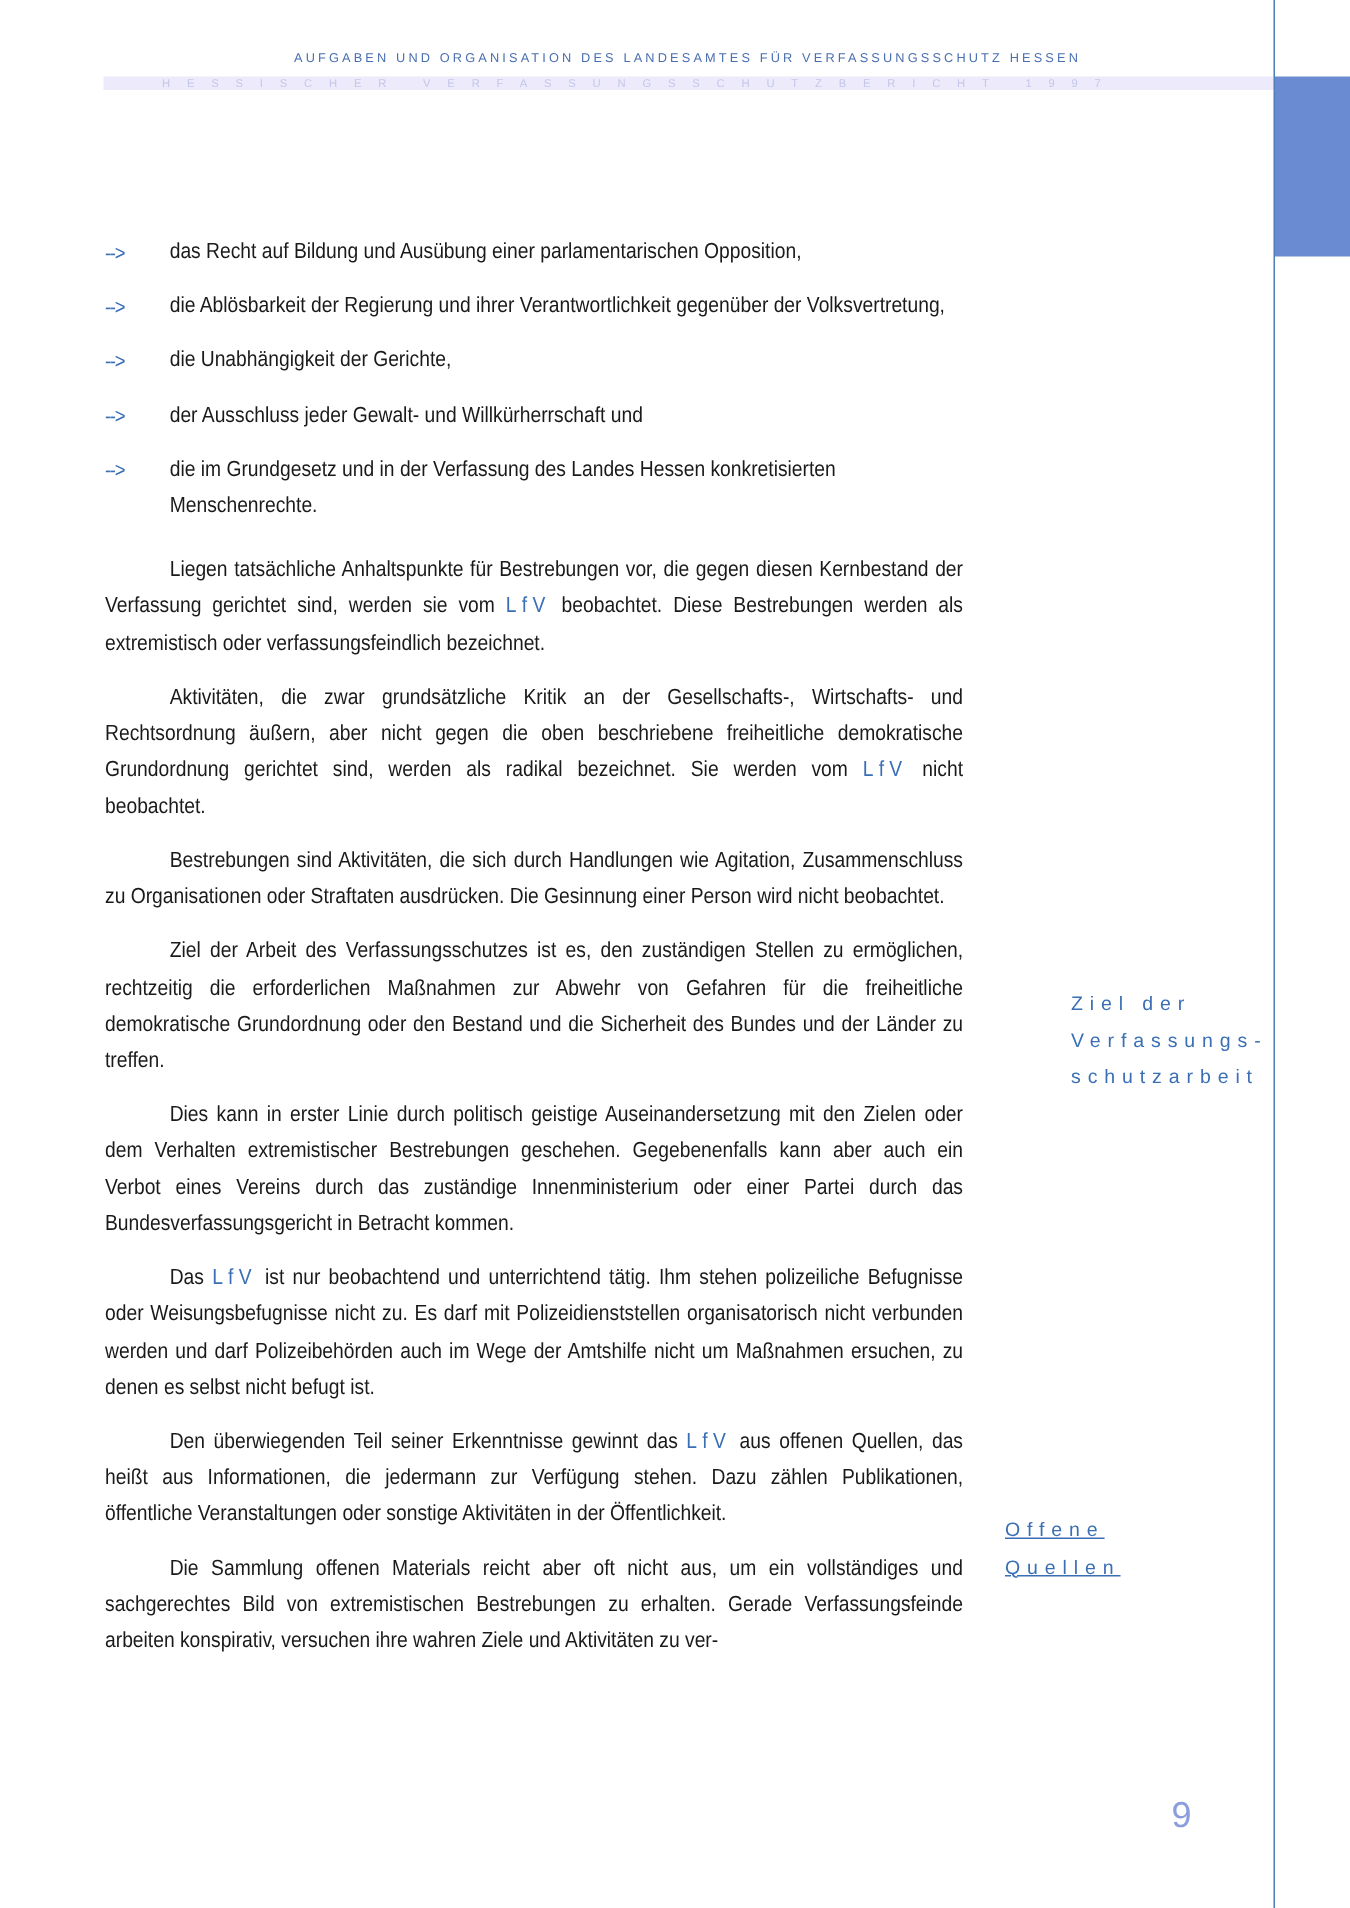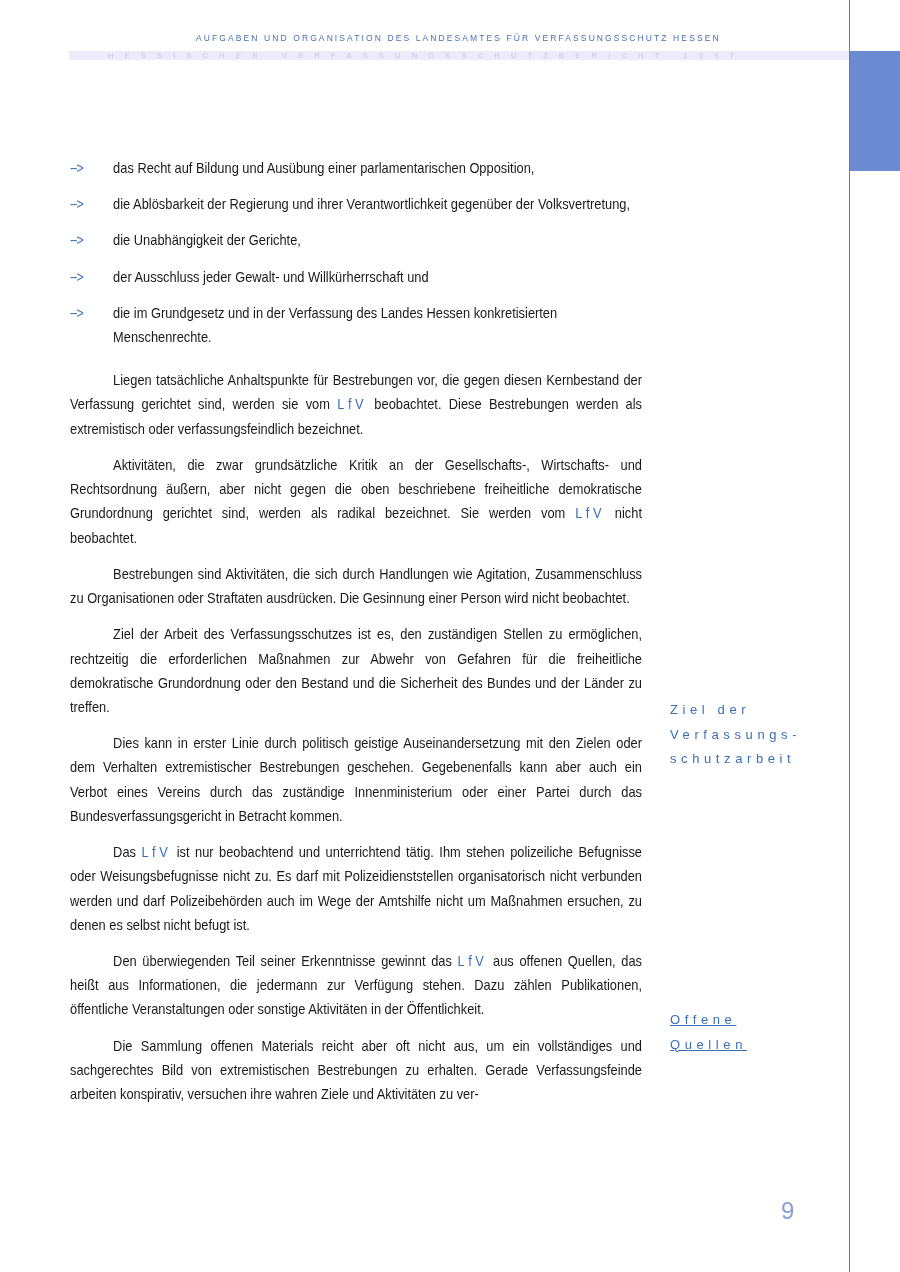--- a/index.html
+++ b/index.html
@@ -100,19 +100,19 @@
   <p class="par">Ziel der Arbeit des Verfassungsschutzes ist es, den zuständigen Stellen zu ermöglichen, rechtzeitig die erforderlichen Maßnahmen zur Abwehr von Gefahren für die freiheitliche demokratische Grundordnung oder den Bestand und die Sicherheit des Bundes und der Länder zu treffen.</p>
   <p class="par">Dies kann in erster Linie durch politisch geistige Auseinandersetzung mit den Zielen oder dem Verhalten extremistischer Bestrebungen geschehen. Gegebenenfalls kann aber auch ein Verbot eines Vereins durch das zuständige Innenministerium oder einer Partei durch das Bundesverfassungsgericht in Betracht kommen.</p>
 
   <p class="par"><span>Das </span><span class="lfv">LfV</span><span> ist nur beobachtend und unterrichtend tätig. Ihm stehen polizeiliche Befugnisse oder Weisungsbefugnisse nicht zu. Es darf mit Polizeidienststellen organisatorisch nicht verbunden werden und darf Polizeibehörden auch im Wege der Amtshilfe nicht um Maßnahmen ersuchen, zu denen es selbst nicht befugt ist.</span></p>
 
   <p class="par"><span>Den überwiegenden Teil seiner Erkenntnisse gewinnt das </span><span class="lfv">LfV</span><span> aus offenen Quellen, das heißt aus Informationen, die jedermann zur Verfügung stehen. Dazu zählen Publikationen, öffentliche Veranstaltungen oder sonstige Aktivitäten in der Öffentlichkeit.</span></p>
 
   <p class="par">Die Sammlung offenen Materials reicht aber oft  nicht aus, um ein vollständiges und sachgerechtes Bild von extremistischen Bestrebungen zu erhalten. Gerade Verfassungsfeinde arbeiten konspirativ, versuchen ihre wahren Ziele und Aktivitäten zu ver-</p>
 </div>
 
-<div class="margin-note" style="top:698px;">Ziel der
+<div class="margin-note" style="top:657px;margin-left:44px;">Ziel der
 Verfassungs-
 schutzarbeit</div>
 <div class="margin-note" style="top:1008px;text-decoration:underline;">Offene
 Quellen</div>
 
 <div class="page-number">9</div>
 
 </body></html>

